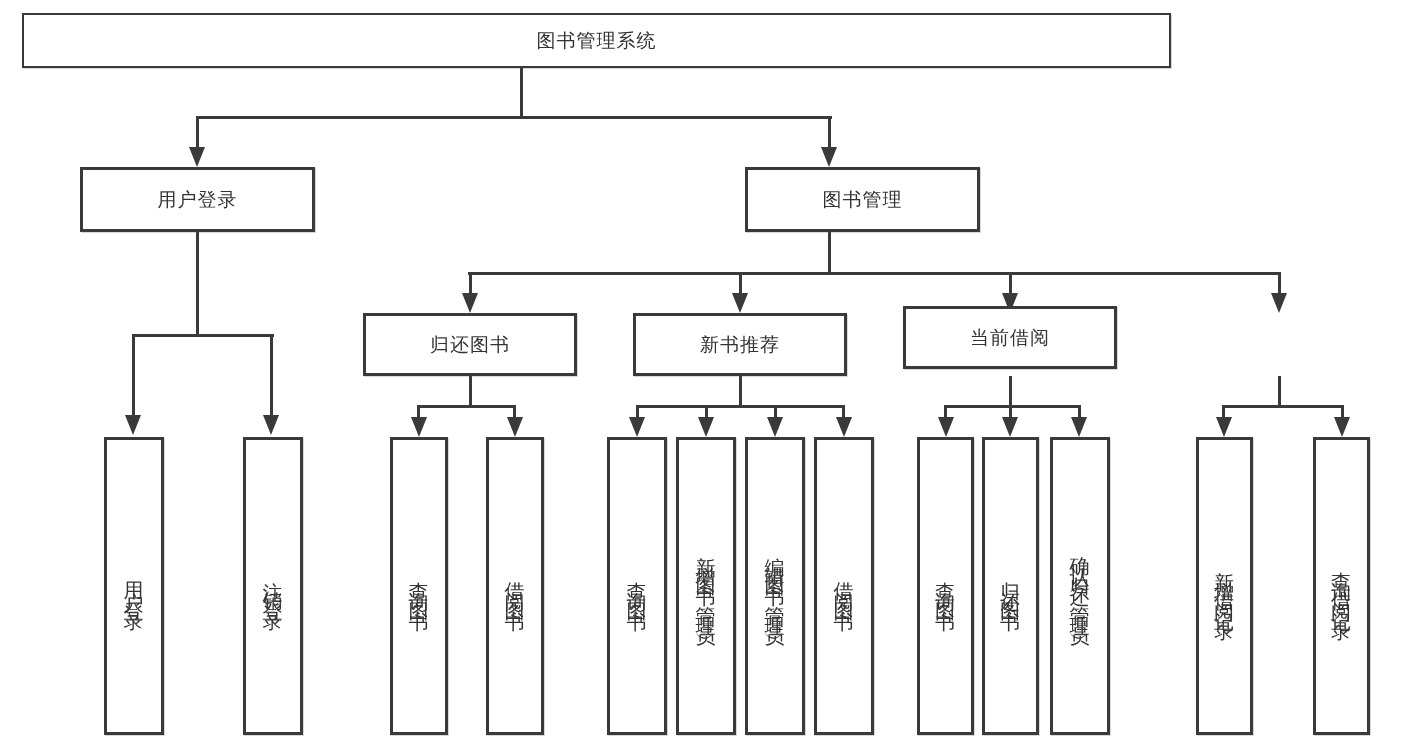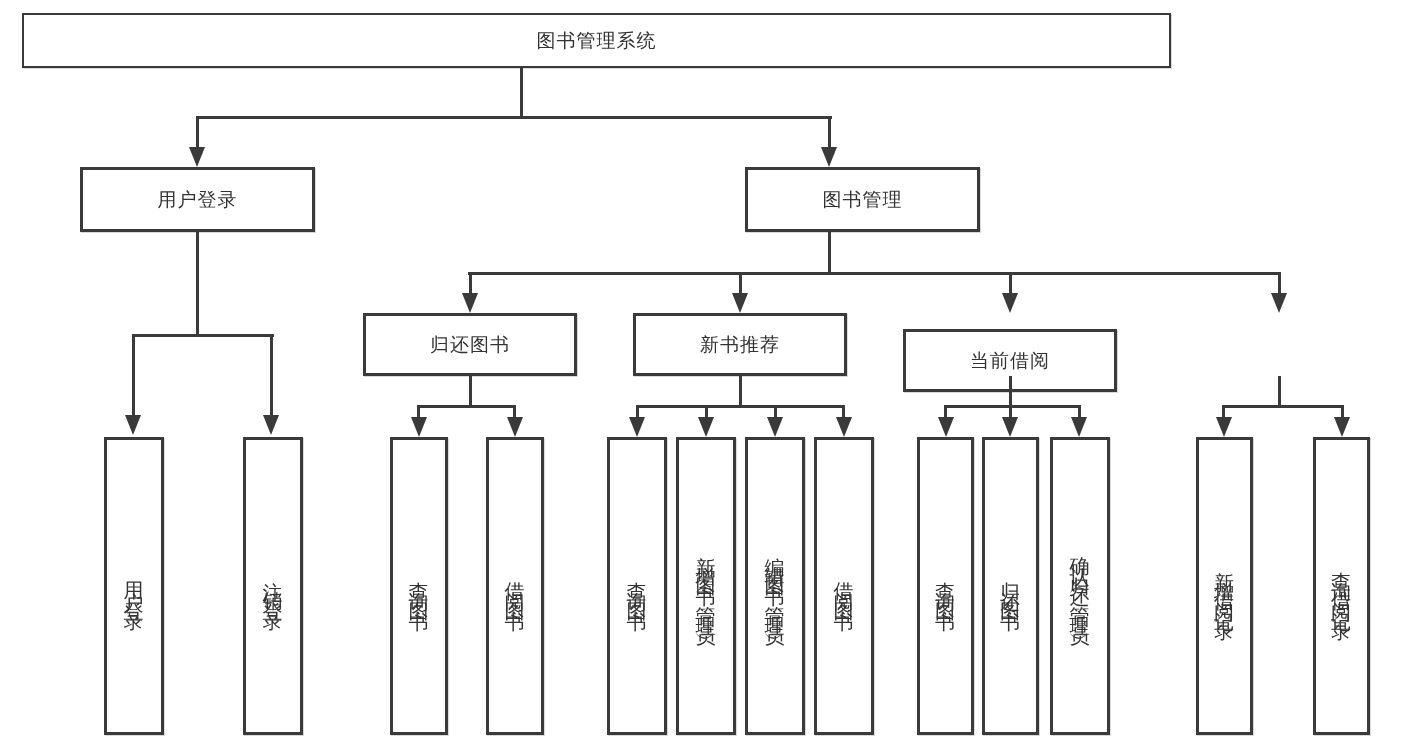--- a/index.html
+++ b/index.html
@@ -94,21 +94,21 @@
   <div class="arw" style="left:1002px;top:293px;"></div>
   <div class="vl" style="left:1278px;top:272px;height:22px;"></div>
   <div class="arw" style="left:1271px;top:293px;"></div>
 
   <div class="box lvl" style="left:363px;top:313px;width:214px;height:63px;">
     <span>归还图书</span>
   </div>
   <div class="box lvl" style="left:633px;top:313px;width:214px;height:63px;">
     <span>新书推荐</span>
   </div>
-  <div class="box lvl" style="left:903px;top:329px;width:214px;height:63px;">
+  <div class="box lvl" style="left:903px;top:306px;width:214px;height:63px;">
     <span>当前借阅</span>
   </div>
 
   <div class="vl" style="left:469px;top:376px;height:32px;"></div>
   <div class="hl" style="left:417px;top:405px;width:99px;"></div>
   <div class="vl" style="left:417px;top:405px;height:14px;"></div>
   <div class="arw" style="left:411px;top:417px;"></div>
   <div class="vl" style="left:513px;top:405px;height:14px;"></div>
   <div class="arw" style="left:507px;top:417px;"></div>
 

